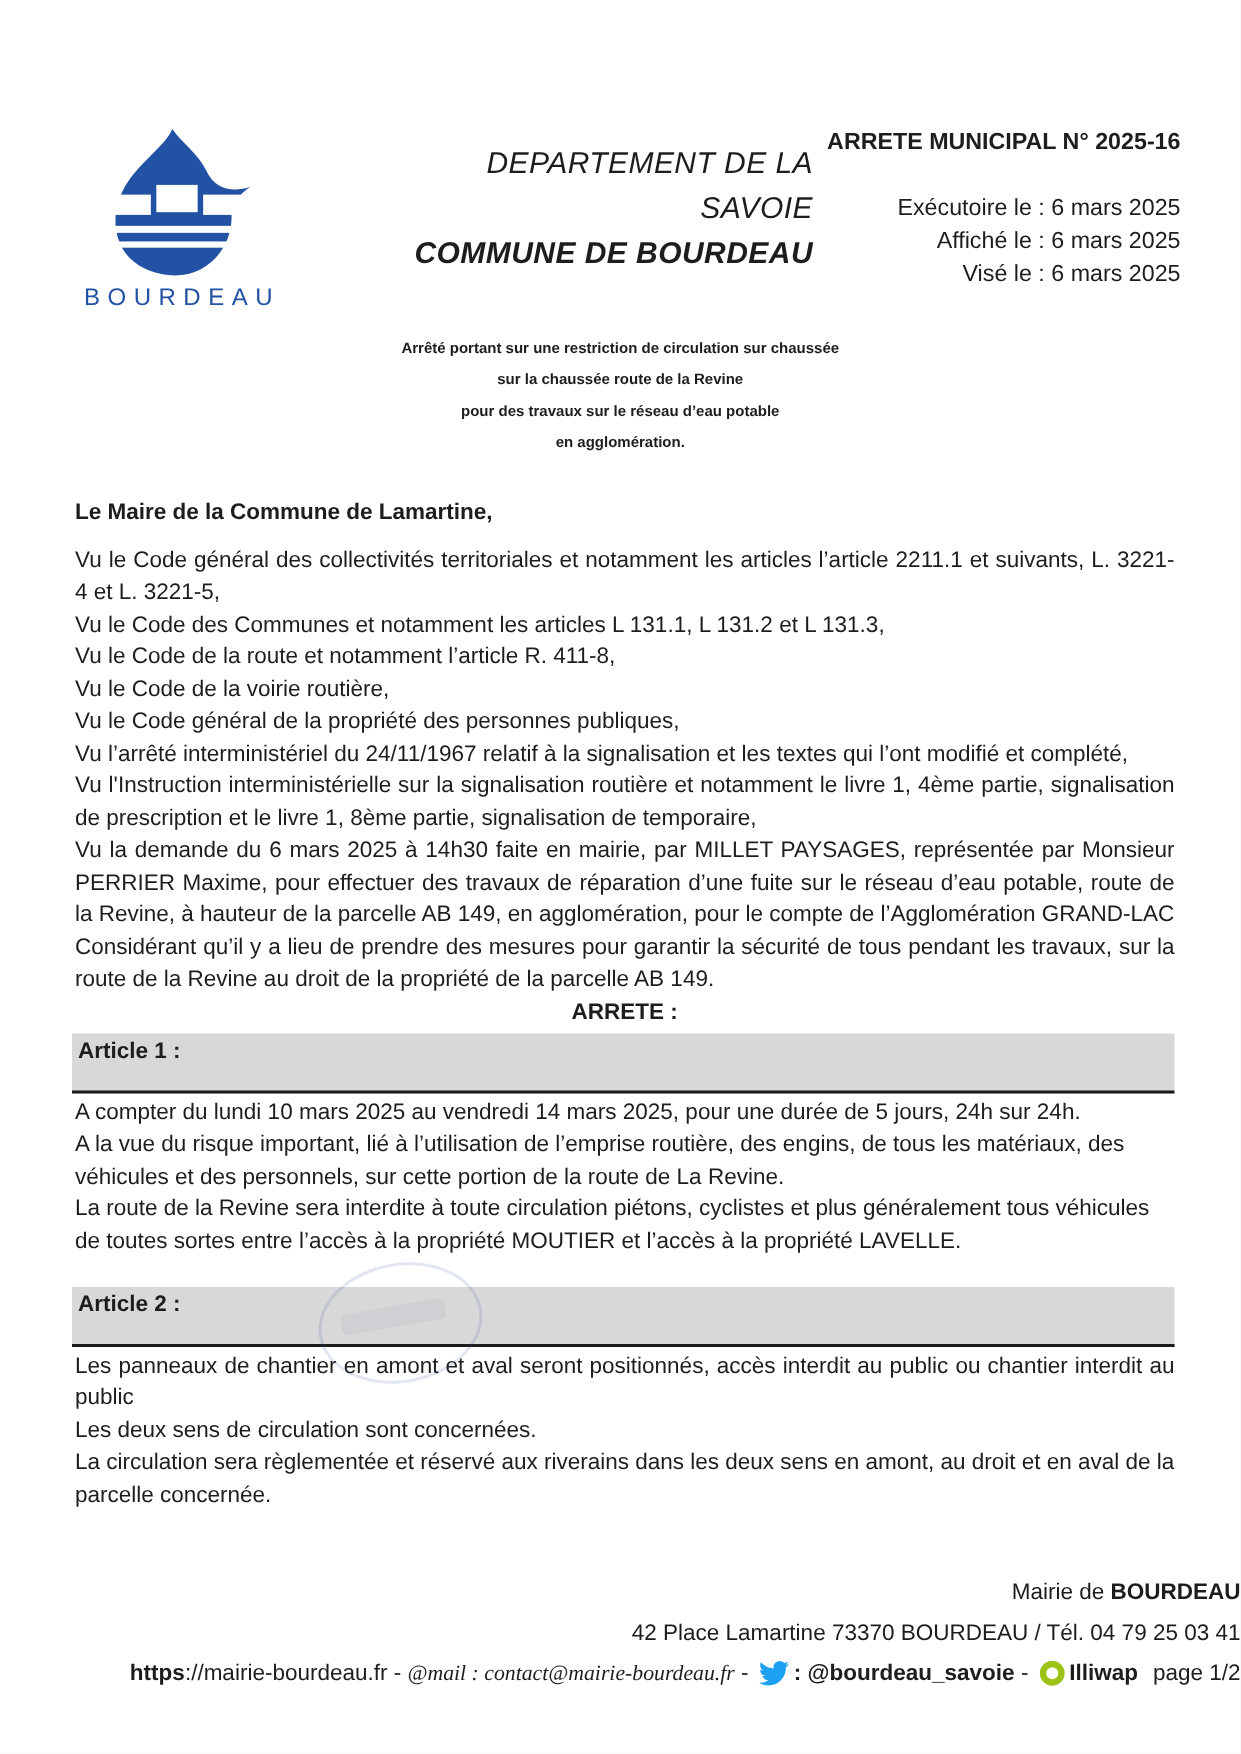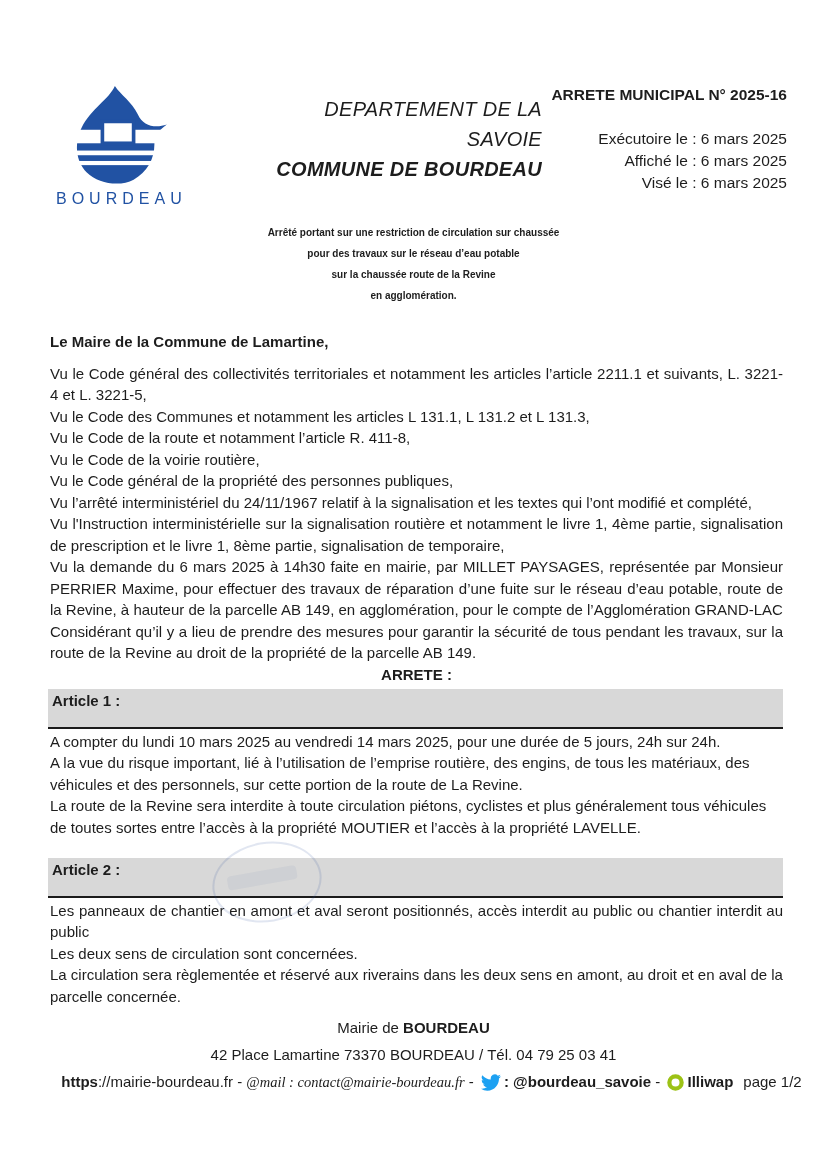--- a/index.html
+++ b/index.html
@@ -36,21 +36,21 @@
   .stamp {
     position:absolute; left:212px; top:842px; width:106px; height:76px;
     border:2px solid rgba(45,80,155,0.14); border-radius:50%;
     transform:rotate(-10deg); pointer-events:none;
   }
   .stamp::after {
     content:""; position:absolute; left:14px; top:26px; width:70px; height:14px;
     background:rgba(45,80,155,0.06); border-radius:4px;
   }
   
-  .footer { position:absolute; left:0; right:0; top:1014px; text-align:center; font-size:15px; line-height:27px; }
+  .footer { position:absolute; left:0; right:0; top:1048px; text-align:right; font-size:15px; line-height:27px; }
   .footer .f3 { font-size:15px;padding-left:36px; }
   .footer .f3 i { font-family:"Liberation Serif", serif; font-size:14.5px; }
   .footer .icon { display:inline-block; vertical-align:-4px; margin:0 3px; }
   .footer .page-num { margin-left:10px; }
   b { font-weight:bold; }
 </style>
 </head>
 <body>
 
 <div class="page">
@@ -78,22 +78,22 @@
       <div class="dates">
         <div>Exécutoire le : 6 mars 2025</div>
         <div>Affiché le : 6 mars 2025</div>
         <div>Visé le : 6 mars 2025</div>
       </div>
     </div>
   </header>
 
   <div class="doc-title">
     <div>Arrêté portant sur une restriction de circulation sur chaussée</div>
+    <div>sur la chaussée route de la Revine</div>
     <div>pour des travaux sur le réseau d’eau potable</div>
-    <div>sur la chaussée route de la Revine</div>
     <div>en agglomération.</div>
   </div>
 
   <main class="bodytext">
     <p class="salutation">Le Maire de la Commune de Lamartine,</p>
 
     <p class="clause">Vu le Code général des collectivités territoriales et notamment les articles l’article 2211.1 et suivants, L. 3221-4 et L. 3221-5,</p>
     <p class="clause">Vu le Code des Communes et notamment les articles L 131.1, L 131.2 et L 131.3,</p>
     <p class="clause">Vu le Code de la route et notamment l’article R. 411-8,</p>
     <p class="clause">Vu le Code de la voirie routière,</p>

